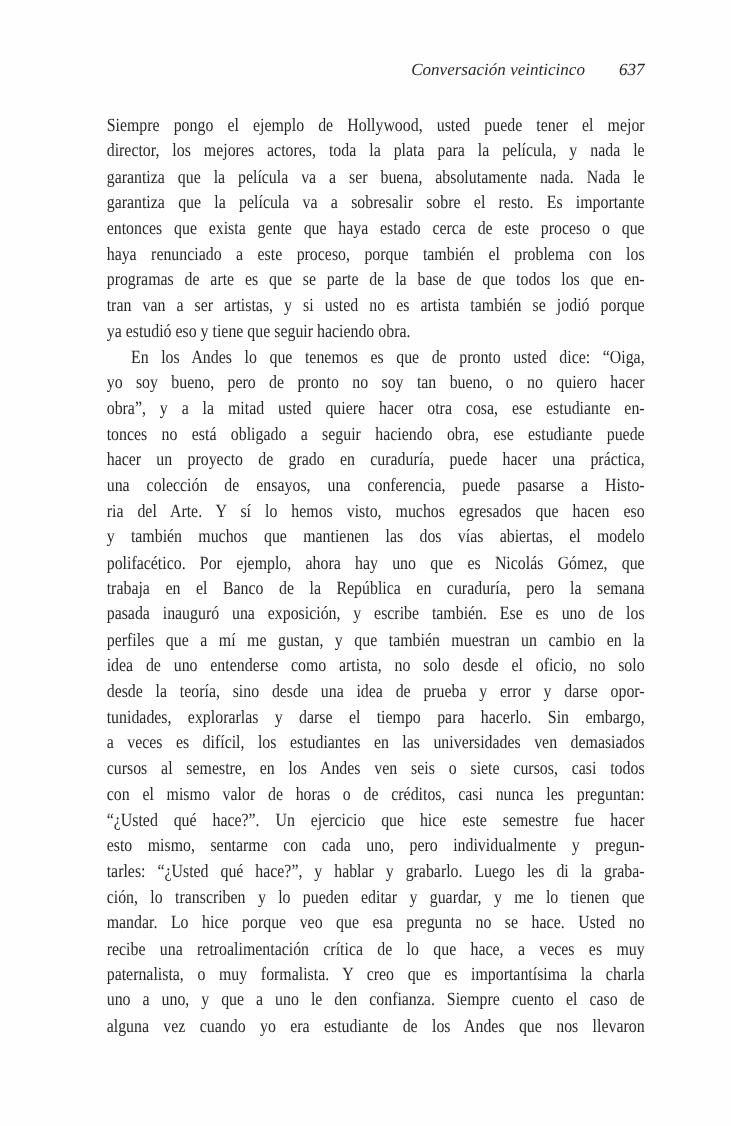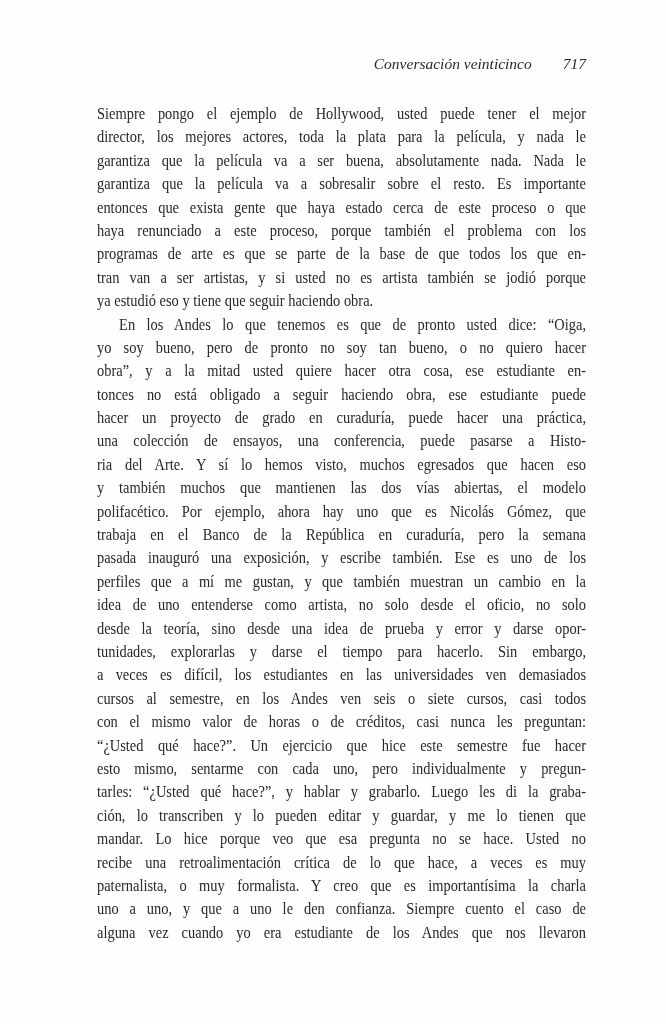--- a/index.html
+++ b/index.html
@@ -56,21 +56,21 @@
   .line.indent {
     padding-left: 26px;
   }
 </style>
 </head>
 <body>
 
 <div class="page">
   <div class="running-header">
     <span>Conversación veinticinco</span>
-    <span>717</span>
+    <span>637</span>
   </div>
   <div class="text-block" id="text-block">
       <div class="paragraph">
         <div class="line">Siempre pongo el ejemplo de Hollywood, usted puede tener el mejor</div>
         <div class="line">director, los mejores actores, toda la plata para la película, y nada le</div>
         <div class="line">garantiza que la película va a ser buena, absolutamente nada. Nada le</div>
         <div class="line">garantiza que la película va a sobresalir sobre el resto. Es importante</div>
         <div class="line">entonces que exista gente que haya estado cerca de este proceso o que</div>
         <div class="line">haya renunciado a este proceso, porque también el problema con los</div>
         <div class="line">programas de arte es que se parte de la base de que todos los que en-</div>

